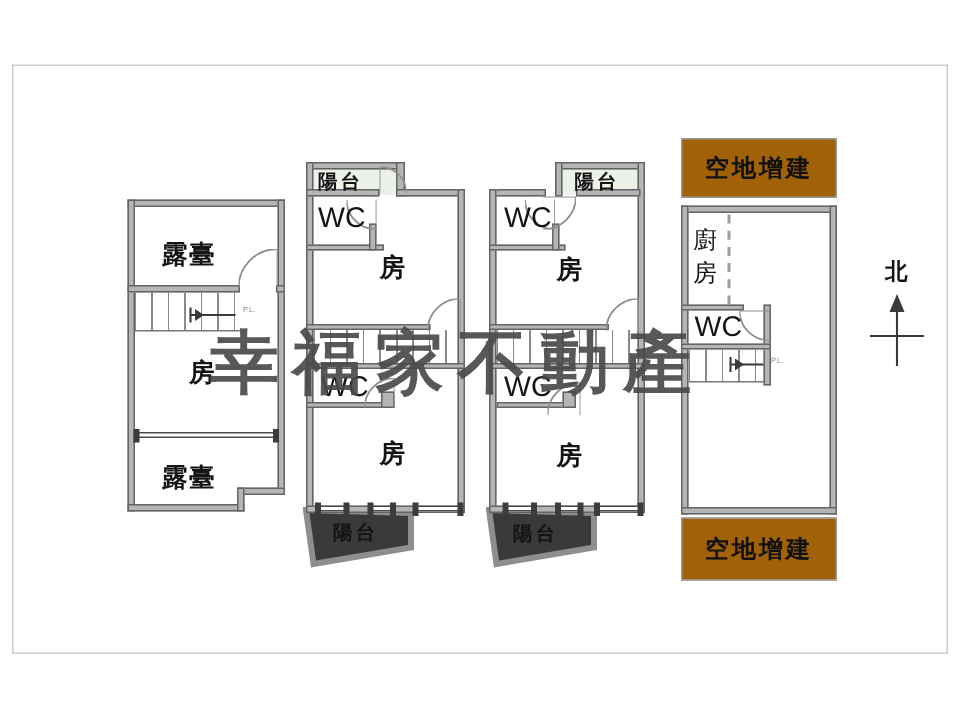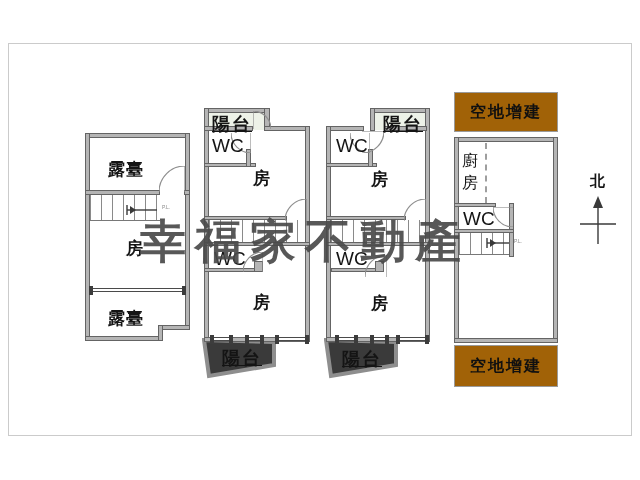--- a/index.html
+++ b/index.html
@@ -23,21 +23,21 @@
   
   .door,.vec{position:absolute;z-index:3;}
   .door path,.door line{stroke:#8f8f8f;stroke-width:1.2;fill:none;}
   .vec line{stroke:#3a3a3a;stroke-width:1.4;}
   .vec polygon{fill:#3a3a3a;}
   .dash{position:absolute;border-left:2px dashed #9e9e9e;z-index:1;}
   
   .lbl{position:absolute;color:#141414;z-index:4;white-space:nowrap;}
   .room{font-size:17px;font-weight:600;letter-spacing:1px;}
   .wc{font-size:19px;font-weight:500;}
-  .bal{font-size:18px;font-weight:600;letter-spacing:2px;text-decoration:underline;}
+  .bal{font-size:13px;font-weight:600;letter-spacing:2px;}
   .kitchen{font-size:16px;font-weight:400;width:20px;word-break:break-all;line-height:22px;white-space:normal;}
   .north{font-size:15px;font-weight:700;}
   .note{position:absolute;font-size:5px;color:#8a8a8a;z-index:4;white-space:nowrap;}
   .wm{position:absolute;left:140px;top:215px;z-index:6;font-size:46px;line-height:52px;
       font-weight:700;letter-spacing:9px;color:#4a4a4a;opacity:.92;white-space:nowrap;}
 </style>
 </head>
 <body>
 
 <div class="canvas">

